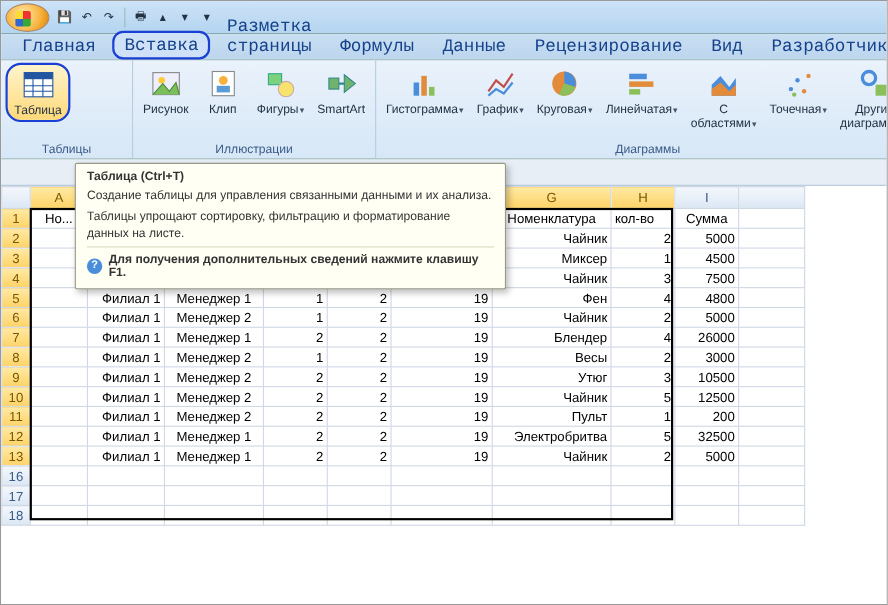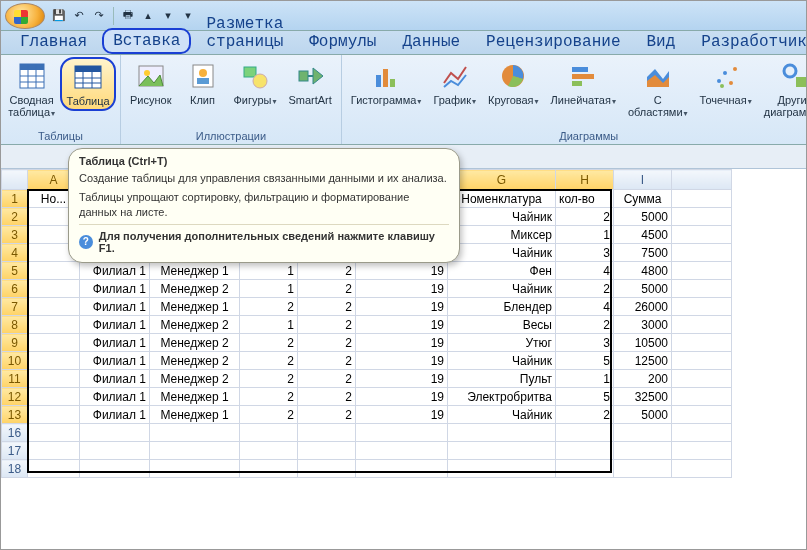--- a/index.html
+++ b/index.html
@@ -30,21 +30,21 @@
   .rbtn .lbl { font-size:11px; color:#234; text-align:center; line-height:1.1; margin-top:2px; white-space:nowrap;}
   .rbtn .dd::after{content:"▾"; font-size:8px; color:#456; margin-left:1px;}
 
   
   svg { display:block; }
 
   
   .fbar { height:24px; background:#e7eef6; border-bottom:1px solid #b0c4d8; position:relative;}
 
   
-  .tooltip { position:absolute; left:68px; top:148px; width:392px; background:#fffff4; border:1px solid #9a9a8a; border-radius:14px; box-shadow:2px 3px 6px rgba(0,0,0,.25); z-index:50; padding:6px 10px 8px; font-size:11px; color:#333;}
+  .tooltip { position:absolute; left:68px; top:148px; width:392px; background:#fffff4; border:1px solid #9a9a8a; border-radius:2px; box-shadow:2px 3px 6px rgba(0,0,0,.25); z-index:50; padding:6px 10px 8px; font-size:11px; color:#333;}
   .tooltip .tt-title{ font-weight:bold; margin-bottom:4px;}
   .tooltip .tt-line{ margin-bottom:4px; line-height:1.35;}
   .tooltip .tt-foot{ border-top:1px solid #ddd9c0; padding-top:5px; display:flex; gap:6px; align-items:center; font-weight:bold;}
   .tooltip .helpic{ width:14px; height:14px; border-radius:50%; background:#4a8ddb; color:#fff; font-size:10px; display:flex; align-items:center; justify-content:center;}
 
   
   .sheet-wrap{ position:relative; height:calc(550px - 30px - 24px - 90px - 24px); overflow:hidden; background:#fff;}
   table.sheet{ border-collapse:collapse; table-layout:fixed; font-size:12px; color:#000;}
   table.sheet th, table.sheet td{ border:1px solid #d0d7e5; height:18px; padding:0 3px; overflow:hidden; white-space:nowrap;}
   table.sheet thead th{ background:linear-gradient(#f3f7fc,#dce7f4); color:#3b5b88; font-weight:normal; text-align:center; height:20px;}
@@ -84,34 +84,20 @@
   <div class="tab">Данные</div>
   <div class="tab">Рецензирование</div>
   <div class="tab">Вид</div>
   <div class="tab">Разработчик</div>
 </div>
 
 <div class="ribbon">
 
   <div class="group" style="min-width:120px">
     <div class="group-items">
-      <div class="rbtn">
-        <span class="ic32">
-          <svg width="30" height="30">
-              <rect x="3" y="3" width="24" height="24" fill="#fff" stroke="#3b6fb5"></rect>
-              <rect x="3" y="3" width="24" height="6" fill="#3b6fb5"></rect>
-              <line x1="11" y1="3" x2="11" y2="27" stroke="#3b6fb5"></line>
-              <line x1="19" y1="3" x2="19" y2="27" stroke="#3b6fb5"></line>
-              <line x1="3" y1="15" x2="27" y2="15" stroke="#3b6fb5"></line>
-              <line x1="3" y1="21" x2="27" y2="21" stroke="#3b6fb5"></line>
-            </svg>
-        </span>
-        <span class="lbl dd"><span style="white-space:pre">Сводная
-таблица</span></span>
-      </div>
       <div class="rbtn big-highlight">
         <span class="ic32">
           <svg width="30" height="30">
               <rect x="2" y="4" width="26" height="22" fill="#fff" stroke="#2256a0"></rect>
               <rect x="2" y="4" width="26" height="6" fill="#2256a0"></rect>
               <line x1="10" y1="4" x2="10" y2="26" stroke="#2256a0"></line>
               <line x1="19" y1="4" x2="19" y2="26" stroke="#2256a0"></line>
               <line x1="2" y1="16" x2="28" y2="16" stroke="#2256a0"></line>
               <line x1="2" y1="21" x2="28" y2="21" stroke="#2256a0"></line>
             </svg>

